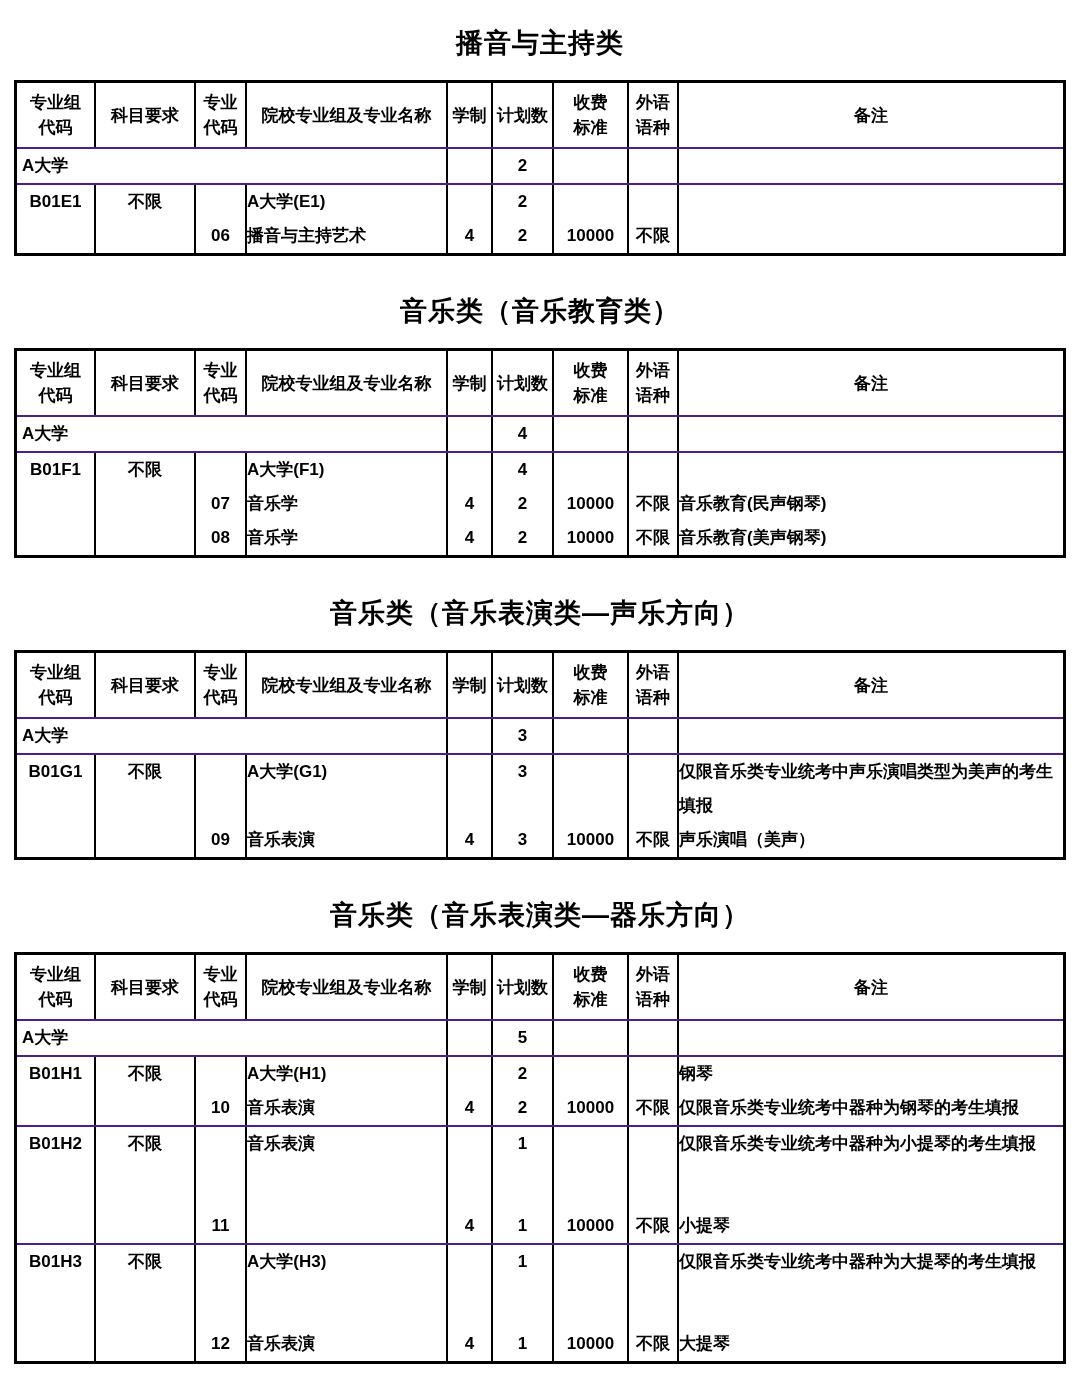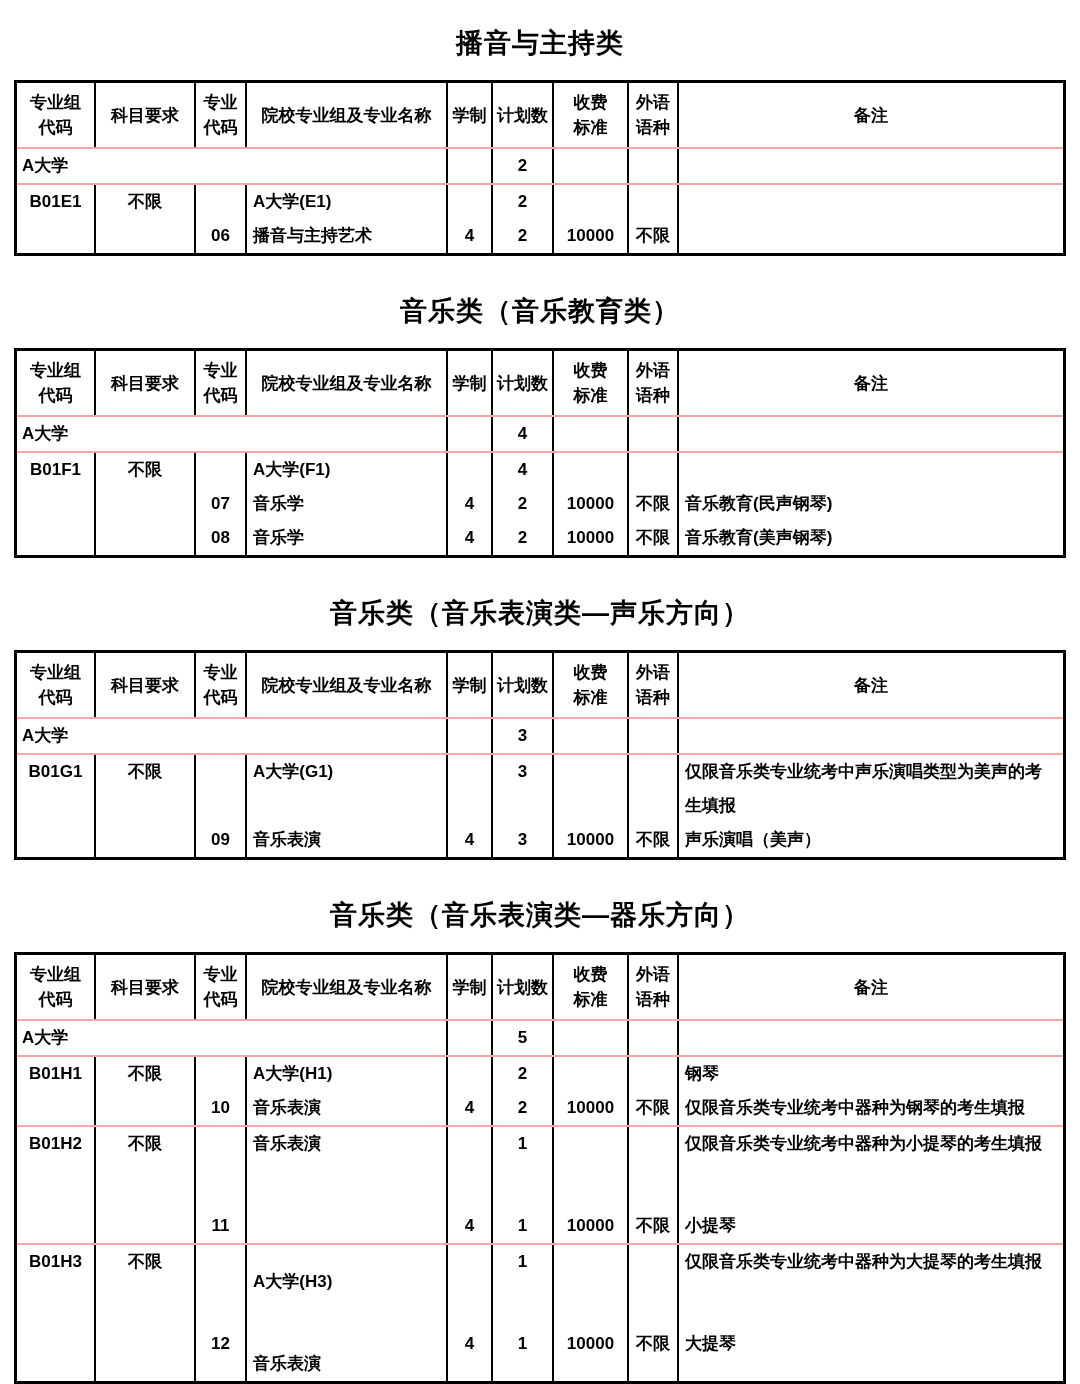--- a/index.html
+++ b/index.html
@@ -12,37 +12,37 @@
   .plan-section{margin-top:38px;}
   .plan-section:first-child{margin-top:0;}
   .sec-title{
     font-size:27px;line-height:34px;text-align:center;
     margin:0 0 20px 0;font-weight:700;letter-spacing:1px;
   }
   .plan-table{border:3px solid #000;background:#fff;}
   .trow{
     display:grid;
     grid-template-columns:79px 100px 51px 201px 45px 61px 75px 50px 1fr;
-    border-top:2px solid #fca5a5;
+    border-top:2px solid #4c1d95;
   }
   .trow:first-child{border-top:0;}
   .tcell{border-right:2px solid #000;font-size:17px;min-width:0;overflow:hidden;}
   .tcell.last{border-right:0;}
   .header-row{min-height:64px;}
   .hcell{
     display:flex;flex-direction:column;align-items:center;justify-content:center;
     text-align:center;line-height:25px;
   }
   .summary-row .tcell{height:34px;line-height:33px;}
   .name-cell{padding-left:5px;text-align:left;}
   .span4{grid-column:1 / span 4;}
   .summary-row .c5{text-align:center;}
   .line{line-height:34px;white-space:normal;word-break:break-all;}
   .ctr{text-align:center;}
-  .lft{text-align:left;padding:0 6px 0 6px;}
+  .lft{text-align:left;padding:0 6px 0 0;}
 </style>
 </head>
 <body>
 
 <div class="page">
   <section class="plan-section">
     <h1 class="sec-title">播音与主持类</h1>
     <div class="plan-table">
         <div class="trow header-row">
           <div class="tcell hcell c0">
@@ -414,21 +414,21 @@
             <div class="line ctr">B01H3</div>
           </div>
           <div class="tcell c1">
             <div class="line ctr">不限</div>
           </div>
           <div class="tcell c2">
             <div class="line ctr" style="min-height: 82px;"></div>
             <div class="line ctr" style="min-height: 34px;">12</div>
           </div>
           <div class="tcell c3">
-            <div class="line lft" style="min-height: 82px; margin-top: 20px;">A大学(H3)</div>
+            <div class="line lft" style="min-height: 82px;">A大学(H3)</div>
             <div class="line lft" style="min-height: 34px;">音乐表演</div>
           </div>
           <div class="tcell c4">
             <div class="line ctr" style="min-height: 82px;"></div>
             <div class="line ctr" style="min-height: 34px;">4</div>
           </div>
           <div class="tcell c5">
             <div class="line ctr" style="min-height: 82px;">1</div>
             <div class="line ctr" style="min-height: 34px;">1</div>
           </div>

